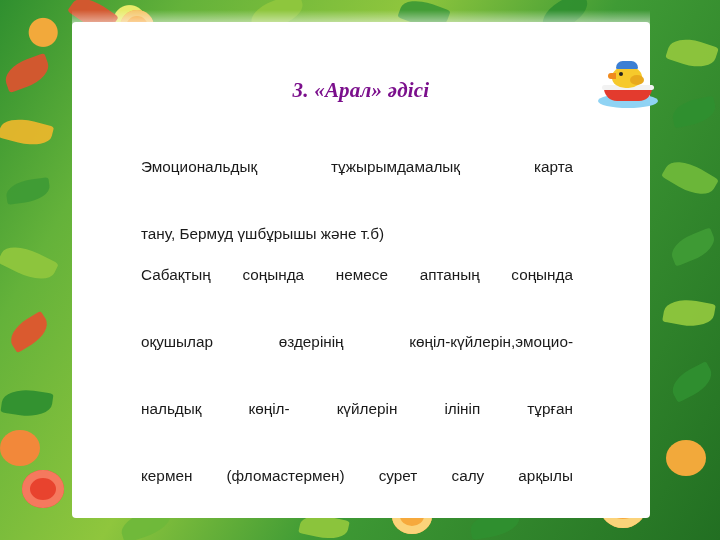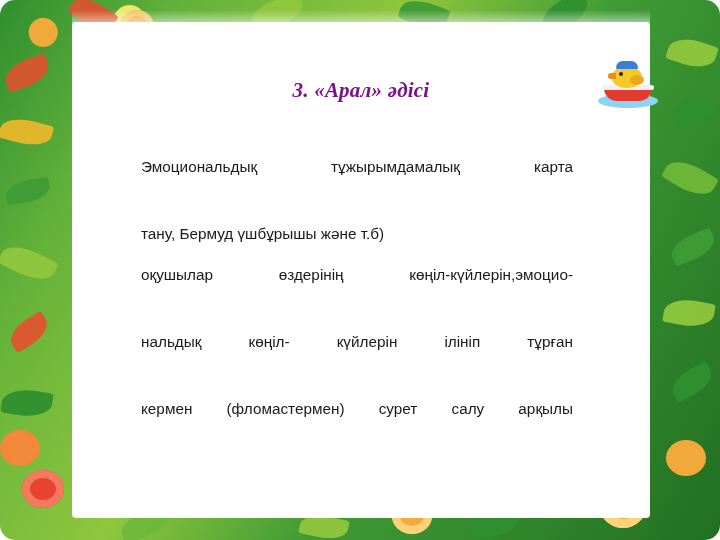--- a/index.html
+++ b/index.html
@@ -12,21 +12,20 @@
     overflow: hidden;
     font-family: "Liberation Sans", sans-serif;
     background: #ffffff;
   }
   #slide {
     position: relative;
     width: 720px;
     height: 540px;
     overflow: hidden;
     background: #ffffff;
-    border-radius: 15px;
   }
 
   
   .frame-bg {
     position: absolute;
     inset: 0;
     background:
       radial-gradient(circle at 6% 6%, #f2a93b 0 14px, rgba(0,0,0,0) 15px),
       radial-gradient(circle at 18% 4%, #e8eb6a 0 16px, rgba(0,0,0,0) 17px),
       linear-gradient(120deg, #2f8f2f 0%, #64b23a 18%, #8fc63d 40%, #3f9b35 60%, #226f22 100%);
@@ -234,19 +233,20 @@
     <div class="beak"></div>
     <div class="eye"></div>
     <div class="hat"></div>
   </div>
 
   <div class="title">3. «Арал» әдісі</div>
 
   <div class="body-text">
     <p class="jstretch">Эмоциональдық    тұжырымдамалық    карта</p>
     <p>тану, Бермуд үшбұрышы және т.б)</p>
+    <p class="jstretch">  Сабақтың  соңында  немесе  аптаның  соңында</p>
     <p class="jstretch">оқушылар  өздерінің   көңіл-күйлерін,эмоцио-</p>
     <p class="jstretch">нальдық  көңіл-  күйлерін  ілініп  тұрған</p>
     <p class="jstretch">кермен  (фломастермен)     сурет   салу   арқылы</p>
 
   </div>
 
 </div>
 
 </body></html>

